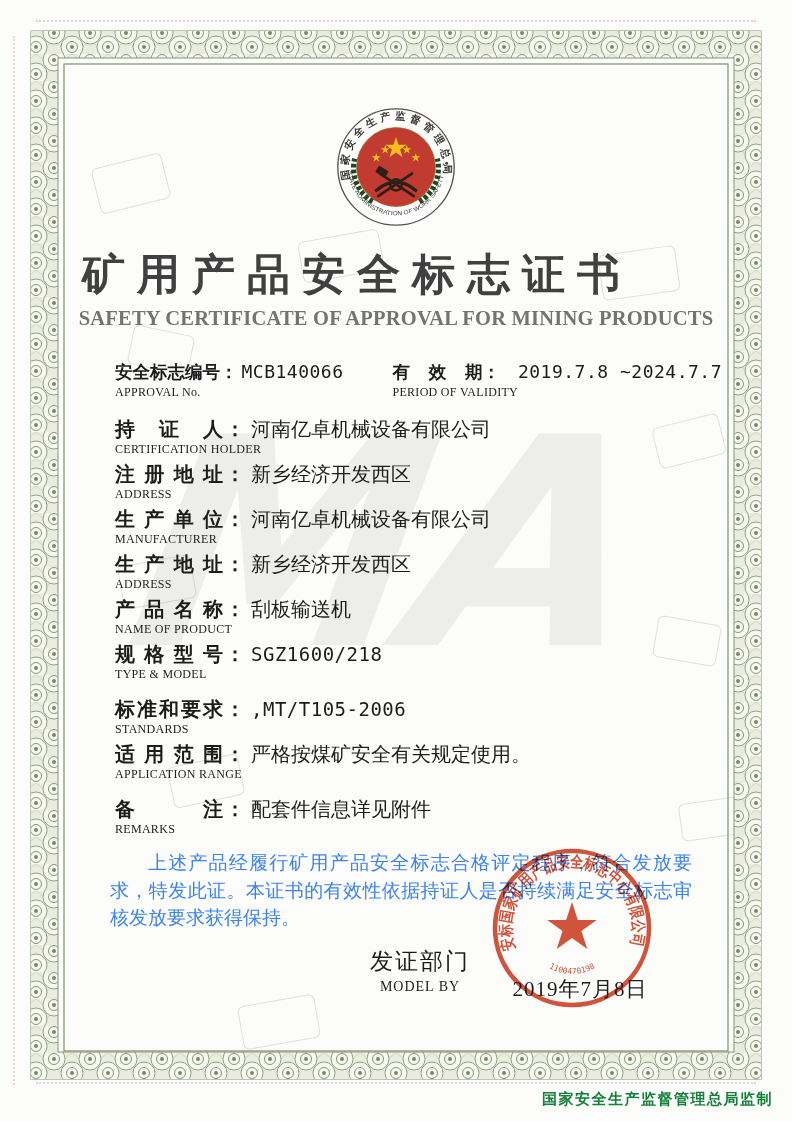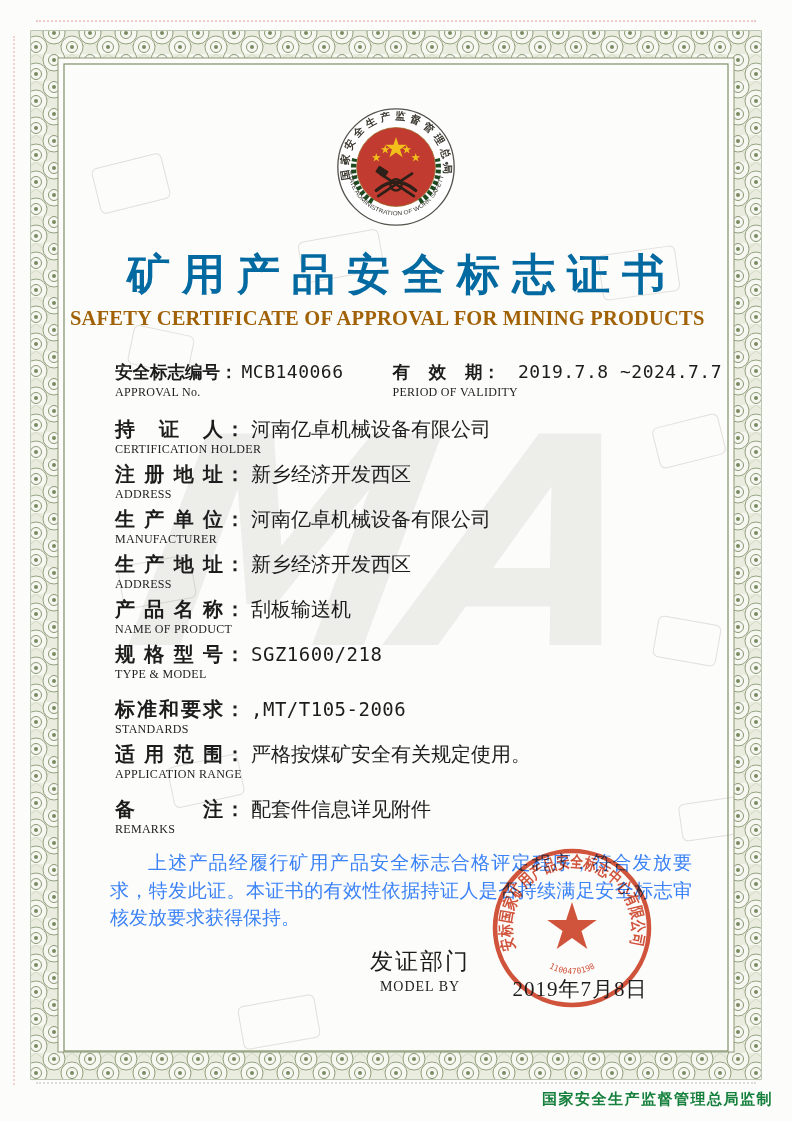--- a/index.html
+++ b/index.html
@@ -12,23 +12,23 @@
   .frame-svg{position:absolute;left:0;top:0;z-index:1;}
   
   .ghost{position:absolute;border:1px solid rgba(170,160,145,.30);border-radius:6px;z-index:0;}
   
   .watermark{position:absolute;left:140px;top:400px;z-index:1;
     font-family:"DejaVu Sans","Liberation Sans",sans-serif;
     font-style:italic;font-weight:800;font-size:290px;line-height:1;
     letter-spacing:-10px;color:rgba(105,105,100,0.10);transform:skewX(-10deg);}
   .content{position:absolute;left:70px;right:70px;top:0;z-index:2;}
   .emblem-wrap{width:122px;margin:106px auto 0 auto;}
-  .title-zh{margin-top:14px;text-align:center;font-size:43px;font-weight:bold;
-    letter-spacing:12px;text-indent:12px;color:#0369a1;white-space:nowrap;}
-  .title-en{margin-top:3px;font-size:20.5px;font-weight:bold;color:#a16207;letter-spacing:0.2px;white-space:nowrap;}
+  .title-zh{margin-top:14px;text-align:left;font-size:43px;font-weight:bold;
+    letter-spacing:12px;text-indent:12px;color:#404040;white-space:nowrap;}
+  .title-en{margin-top:3px;text-align:center;font-size:20.5px;font-weight:bold;color:#737373;letter-spacing:0.2px;white-space:nowrap;}
   .approval-row{display:flex;margin:30px 0 0 45px;}
   .apcol{white-space:nowrap;}
   .apcol .zh{font-size:17.5px;font-weight:bold;text-align:center;}
   .apcol .en{font-size:12px;letter-spacing:.3px;margin-top:1px;}
   .ap-label-justify{display:inline-block;width:90px;text-align:justify;text-align-last:justify;font-size:17.5px;font-weight:bold;vertical-align:bottom;}
   .mono{font-family:"DejaVu Sans Mono","Liberation Mono",monospace;}
   .ap-value{font-size:18px;letter-spacing:.5px;}
   .col-approval{width:280px;}
   .col-validity{margin-left:10px;}
   .fields{margin:16px 0 0 45px;}

